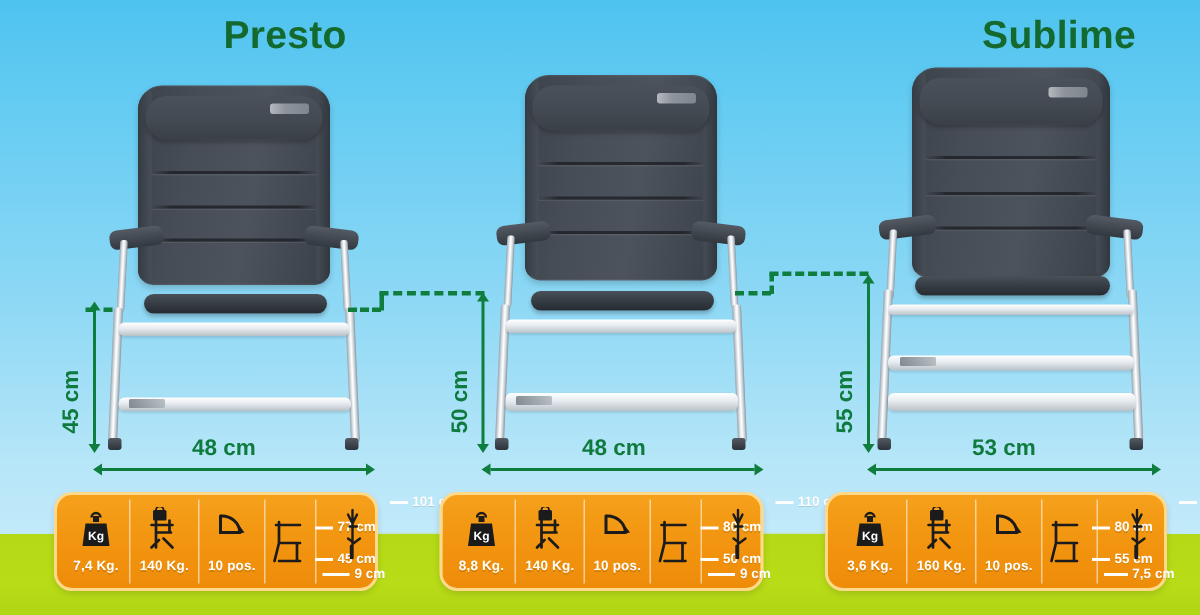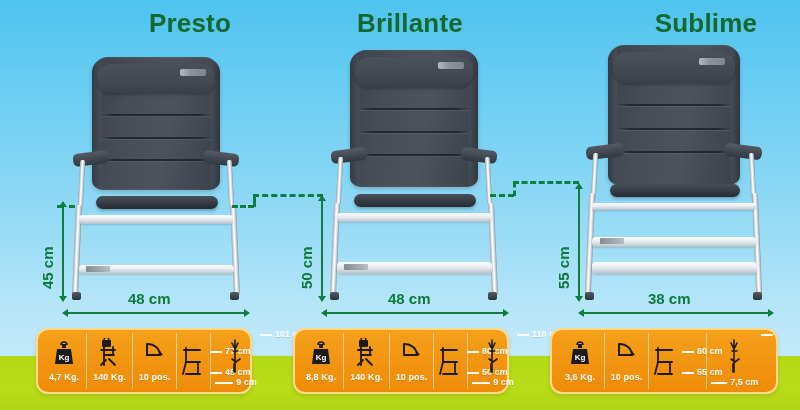--- a/index.html
+++ b/index.html
@@ -96,21 +96,20 @@
 </head>
 <body>
 
 <div id="stage">
 
   <div class="sky"></div>
   <div class="grass-edge"></div>
   <div class="grass"></div>
 
   <div class="title" style="left:100px;width:180px;text-align:center;">Presto</div>
-  <div class="title" style="left:310px;width:200px;">Brillante</div>
   <div class="title" style="left:606px;width:200px;">Sublime</div>
 
   <div class="chair">
     <div class="back" style="left:92px;top:57px;width:128px;height:133px;">
       <div class="back-edge-l"></div>
       <div class="back-edge-r"></div>
       <div class="headrest"></div>
       <div class="seam" style="top:43%;"></div>
       <div class="seam" style="top:60%;"></div>
       <div class="seam" style="top:77%;"></div>
@@ -206,33 +205,33 @@
     <div class="foot" style="left:753px;top:292px;"></div>
   </div>
 
   <div class="vline" style="left:578px;top:188px;height:110px;"></div>
   <div class="arrow arrow-up" style="left:575px;top:183px;"></div>
   <div class="arrow arrow-down" style="left:575px;top:296px;"></div>
   <div class="dimtext vert" style="left:572px;top:272px;">55 cm</div>
   <div class="hline" style="left:584px;top:312px;width:184px;"></div>
   <div class="arrow arrow-left" style="left:578px;top:309px;"></div>
   <div class="arrow arrow-right" style="left:768px;top:309px;"></div>
-  <div class="dimtext" style="left:648px;top:290px;">38 cm</div>
+  <div class="dimtext" style="left:648px;top:290px;">53 cm</div>
 
   <div class="panel" style="left:36px;width:216px;">
     <div class="cell" style="width:44px;">
       <div class="icon">
         <svg width="24" height="26" viewBox="0 0 24 26">
           <path d="M9 5a3 3 0 0 1 6 0" fill="none" stroke="#1b1b1b" stroke-width="1.6"></path>
           <rect x="10" y="4" width="4" height="4" fill="#1b1b1b"></rect>
           <path d="M5 9h14l2 15H3z" fill="#1b1b1b"></path>
           <text x="12" y="20" font-size="8" font-weight="bold" fill="#ffffff" text-anchor="middle" font-family="Liberation Sans, sans-serif">Kg</text>
         </svg>
       </div>
-      <div class="val">4,7 Kg.</div>
+      <div class="val">7,4 Kg.</div>
     </div>
     <div class="cell" style="width:46px;">
       <div class="icon">
         <svg width="26" height="30" viewBox="0 0 26 30">
           <path d="M7 2a2.5 2.5 0 0 1 5 0" fill="none" stroke="#1b1b1b" stroke-width="1.2"></path>
           <rect x="5" y="2" width="9" height="7" rx="1" fill="#1b1b1b"></rect>
           <path d="M4 12h14M7 9v18M16 9v8M7 17h10M4 27l5-5M18 27l-6-6" stroke="#1b1b1b" stroke-width="1.8" fill="none" stroke-linecap="round"></path>
         </svg>
       </div>
       <div class="val">140 Kg.</div>
@@ -332,20 +331,30 @@
       <div class="icon">
         <svg width="24" height="26" viewBox="0 0 24 26">
           <path d="M9 5a3 3 0 0 1 6 0" fill="none" stroke="#1b1b1b" stroke-width="1.6"></path>
           <rect x="10" y="4" width="4" height="4" fill="#1b1b1b"></rect>
           <path d="M5 9h14l2 15H3z" fill="#1b1b1b"></path>
           <text x="12" y="20" font-size="8" font-weight="bold" fill="#ffffff" text-anchor="middle" font-family="Liberation Sans, sans-serif">Kg</text>
         </svg>
       </div>
       <div class="val">3,6 Kg.</div>
     </div>
+    <div class="cell" style="width:46px;">
+      <div class="icon">
+        <svg width="26" height="30" viewBox="0 0 26 30">
+          <path d="M7 2a2.5 2.5 0 0 1 5 0" fill="none" stroke="#1b1b1b" stroke-width="1.2"></path>
+          <rect x="5" y="2" width="9" height="7" rx="1" fill="#1b1b1b"></rect>
+          <path d="M4 12h14M7 9v18M16 9v8M7 17h10M4 27l5-5M18 27l-6-6" stroke="#1b1b1b" stroke-width="1.8" fill="none" stroke-linecap="round"></path>
+        </svg>
+      </div>
+      <div class="val">160 Kg.</div>
+    </div>
     <div class="cell" style="width:44px;">
       <div class="icon">
         <svg width="26" height="24" viewBox="0 0 26 24">
           <path d="M5 3v11h13" fill="none" stroke="#1b1b1b" stroke-width="2" stroke-linecap="round"></path>
           <path d="M5 3a12 12 0 0 1 13 11" fill="none" stroke="#1b1b1b" stroke-width="2"></path>
           <path d="M18 10l3 4-5 1z" fill="#1b1b1b"></path>
         </svg>
       </div>
       <div class="val">10 pos.</div>
     </div>

